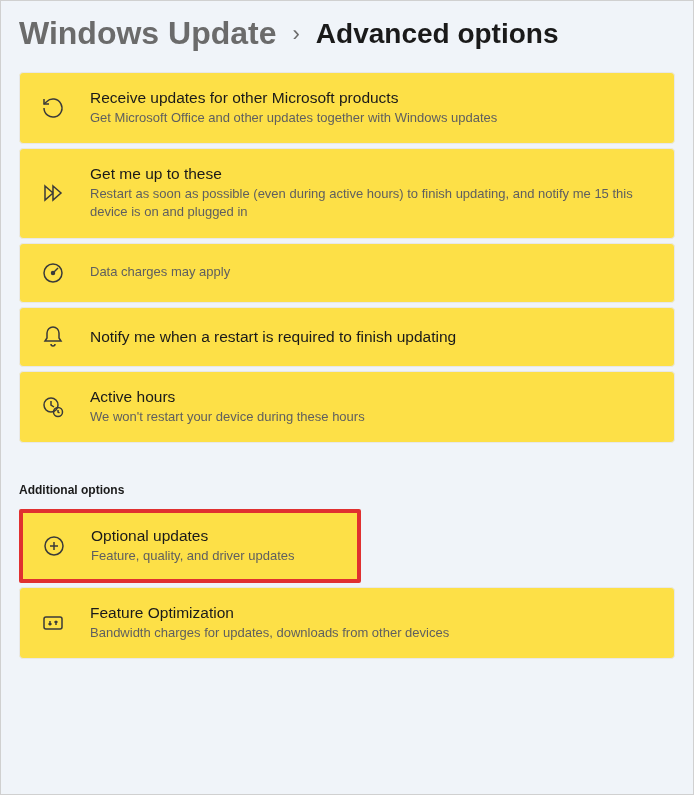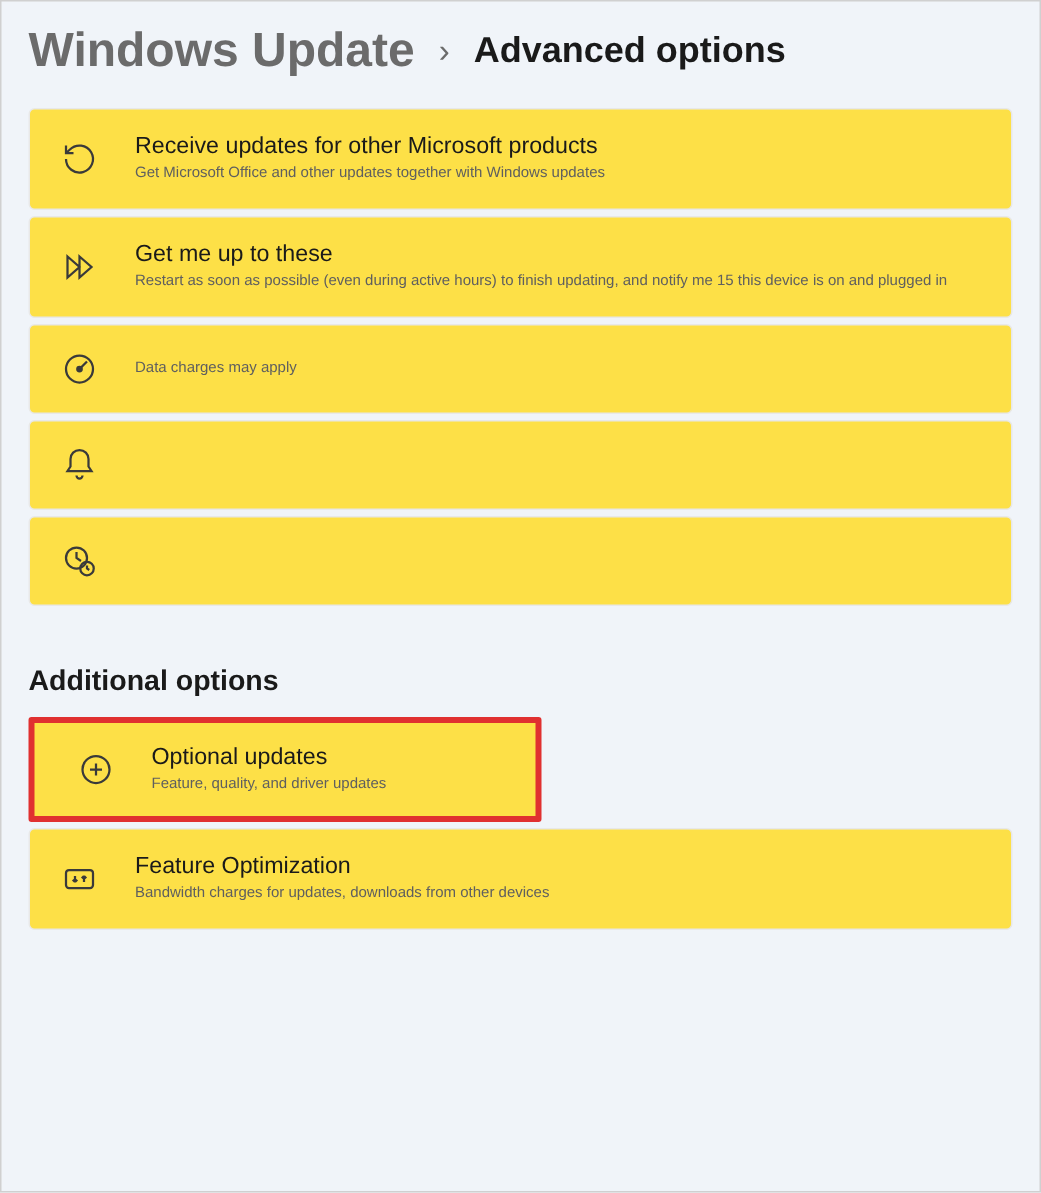--- a/index.html
+++ b/index.html
@@ -25,21 +25,21 @@
     .breadcrumb-parent {
       font-size: 32px;
       font-weight: 600;
       color: #6b6b6b;
     }
     .breadcrumb-sep {
       font-size: 22px;
       color: #6b6b6b;
     }
     .breadcrumb-current {
-      font-size: 24px;
+      font-size: 28px;
       font-weight: 600;
       color: #1a1a1a;
     }
     .settings-list {
       padding: 0 18px;
     }
     .setting-item {
       background: #fde047;
       border: 1px solid #e8e8e8;
       border-radius: 4px;
@@ -47,21 +47,21 @@
       margin-bottom: 4px;
       display: flex;
       align-items: center;
       gap: 24px;
       cursor: pointer;
     }
     .setting-item.highlighted {
       border: 4px solid #e03030;
       border-radius: 2px;
       width: 342px;
-      padding: 14px 28px;
+      padding: 14px 18px;
     }
     .setting-icon {
       width: 26px;
       height: 26px;
       flex-shrink: 0;
       display: flex;
       align-items: center;
       justify-content: center;
       color: #3a3a3a;
     }
@@ -69,26 +69,26 @@
       display: flex;
       flex-direction: column;
       gap: 2px;
     }
     .setting-title {
       font-size: 15.5px;
       color: #1a1a1a;
       font-weight: 400;
     }
     .setting-desc {
-      font-size: 10px;
+      font-size: 13px;
       color: #5f5f5f;
       line-height: 1.4;
     }
     .section-header {
-      font-size: 19px;
+      font-size: 12px;
       font-weight: 600;
       color: #1a1a1a;
       padding: 36px 18px 12px 18px;
     }
     svg {
       width: 24px;
       height: 24px;
       stroke: #3a3a3a;
       fill: none;
       stroke-width: 1.5;
@@ -144,32 +144,37 @@
   </div>
 
   <div class="setting-item">
     <div class="setting-icon">
       <svg viewBox="0 0 24 24">
           <path d="M6 8a6 6 0 0 1 12 0v5l2 3H4l2-3V8z"></path>
           <path d="M10 19a2 2 0 0 0 4 0"></path>
         </svg>
     </div>
     <div class="setting-text">
+      <div class="setting-title">Notify me when a restart is required to finish updating</div>
     </div>
   </div>
 
   <div class="setting-item">
     <div class="setting-icon">
       <svg viewBox="0 0 24 24">
           <circle cx="10" cy="10" r="7"></circle>
           <path d="M10 6v4l3 2"></path>
           <circle cx="17" cy="17" r="4.5"></circle>
           <path d="M17 15v2l1.5 1"></path>
         </svg>
     </div>
+    <div class="setting-text">
+      <div class="setting-title">Active hours</div>
+      <div class="setting-desc">We won't restart your device during these hours</div>
+    </div>
   </div>
 
 </div>
 
 <div class="section-header">Additional options</div>
 
 <div class="settings-list">
 
   <div class="setting-item highlighted">
     <div class="setting-icon">

